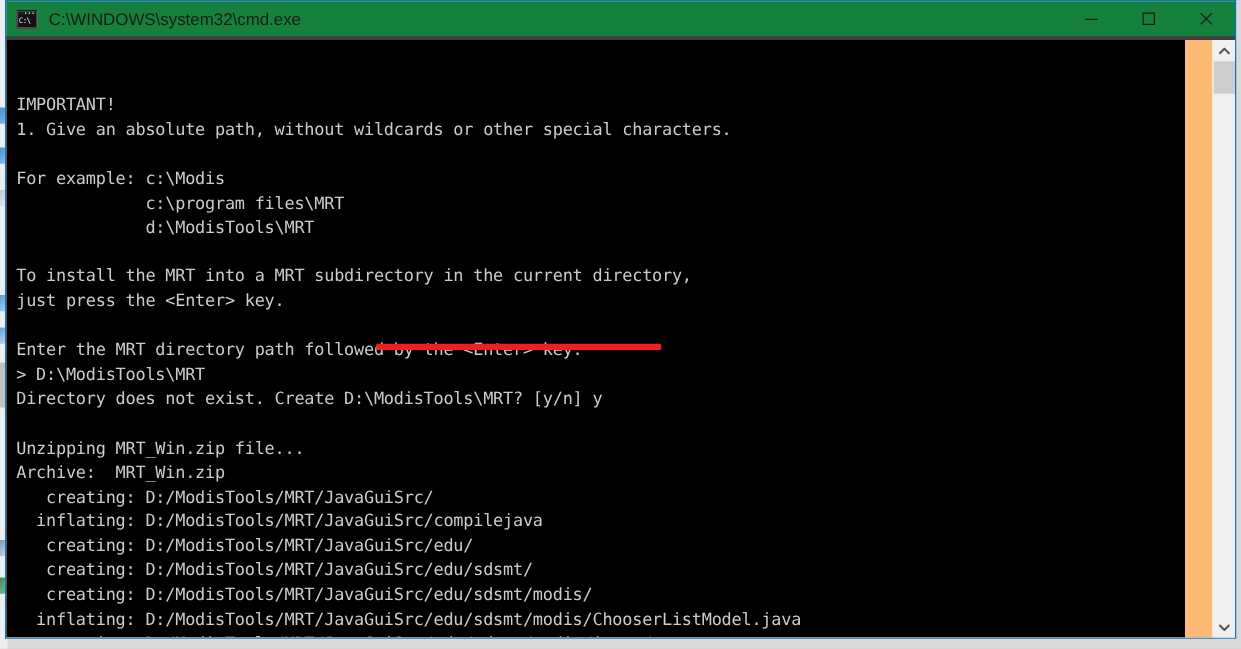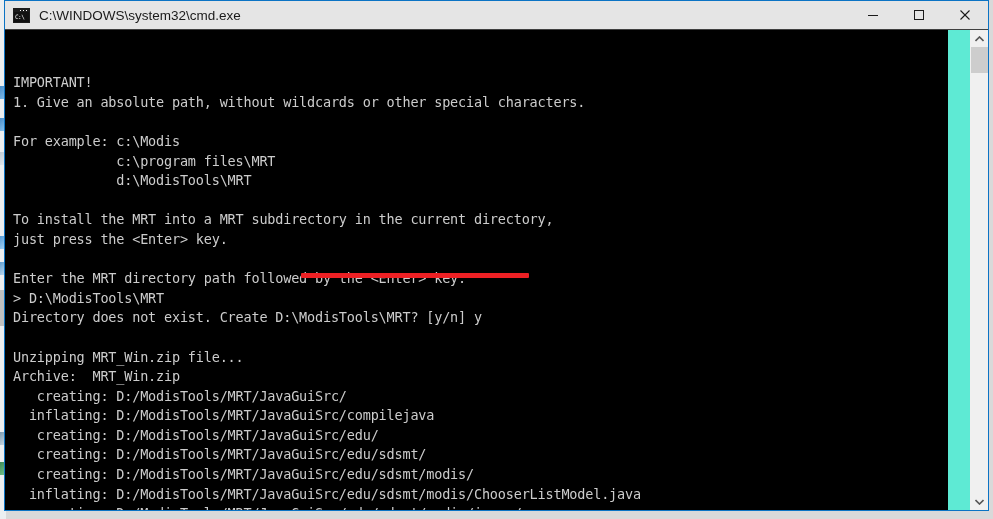--- a/index.html
+++ b/index.html
@@ -44,25 +44,25 @@
     box-sizing: border-box;
     background: #ffffff;
     display: flex;
     flex-direction: column;
   }
 
   
   #titlebar {
     height: 28px;
     min-height: 28px;
-    background: #e5e5e5;
+    background: #15803d;
     display: flex;
     align-items: center;
     position: relative;
-    border-bottom: 1px solid #404040;
+    border-bottom: 3px solid #404040;
   }
   #title-icon {
     width: 17px; height: 15px;
     margin-left: 8px;
     background: #ffffff;
     border: 1px solid #1c1c1c;
     box-sizing: border-box;
     position: relative;
     flex: none;
   }
@@ -111,21 +111,21 @@
     align-items: center;
     justify-content: center;
     background: transparent;
   }
   .win-btn svg { display: block; }
 
   
   #console-area {
     flex: 1;
     display: flex;
-    background: #5eead4;
+    background: #fdba74;
     overflow: hidden;
     position: relative;
     gap: 22px;
   }
   #console {
     flex: 1;
     background: #000000;
     color: #cccccc;
     font-family: "DejaVu Sans Mono", monospace;
     font-size: 13.5px;

